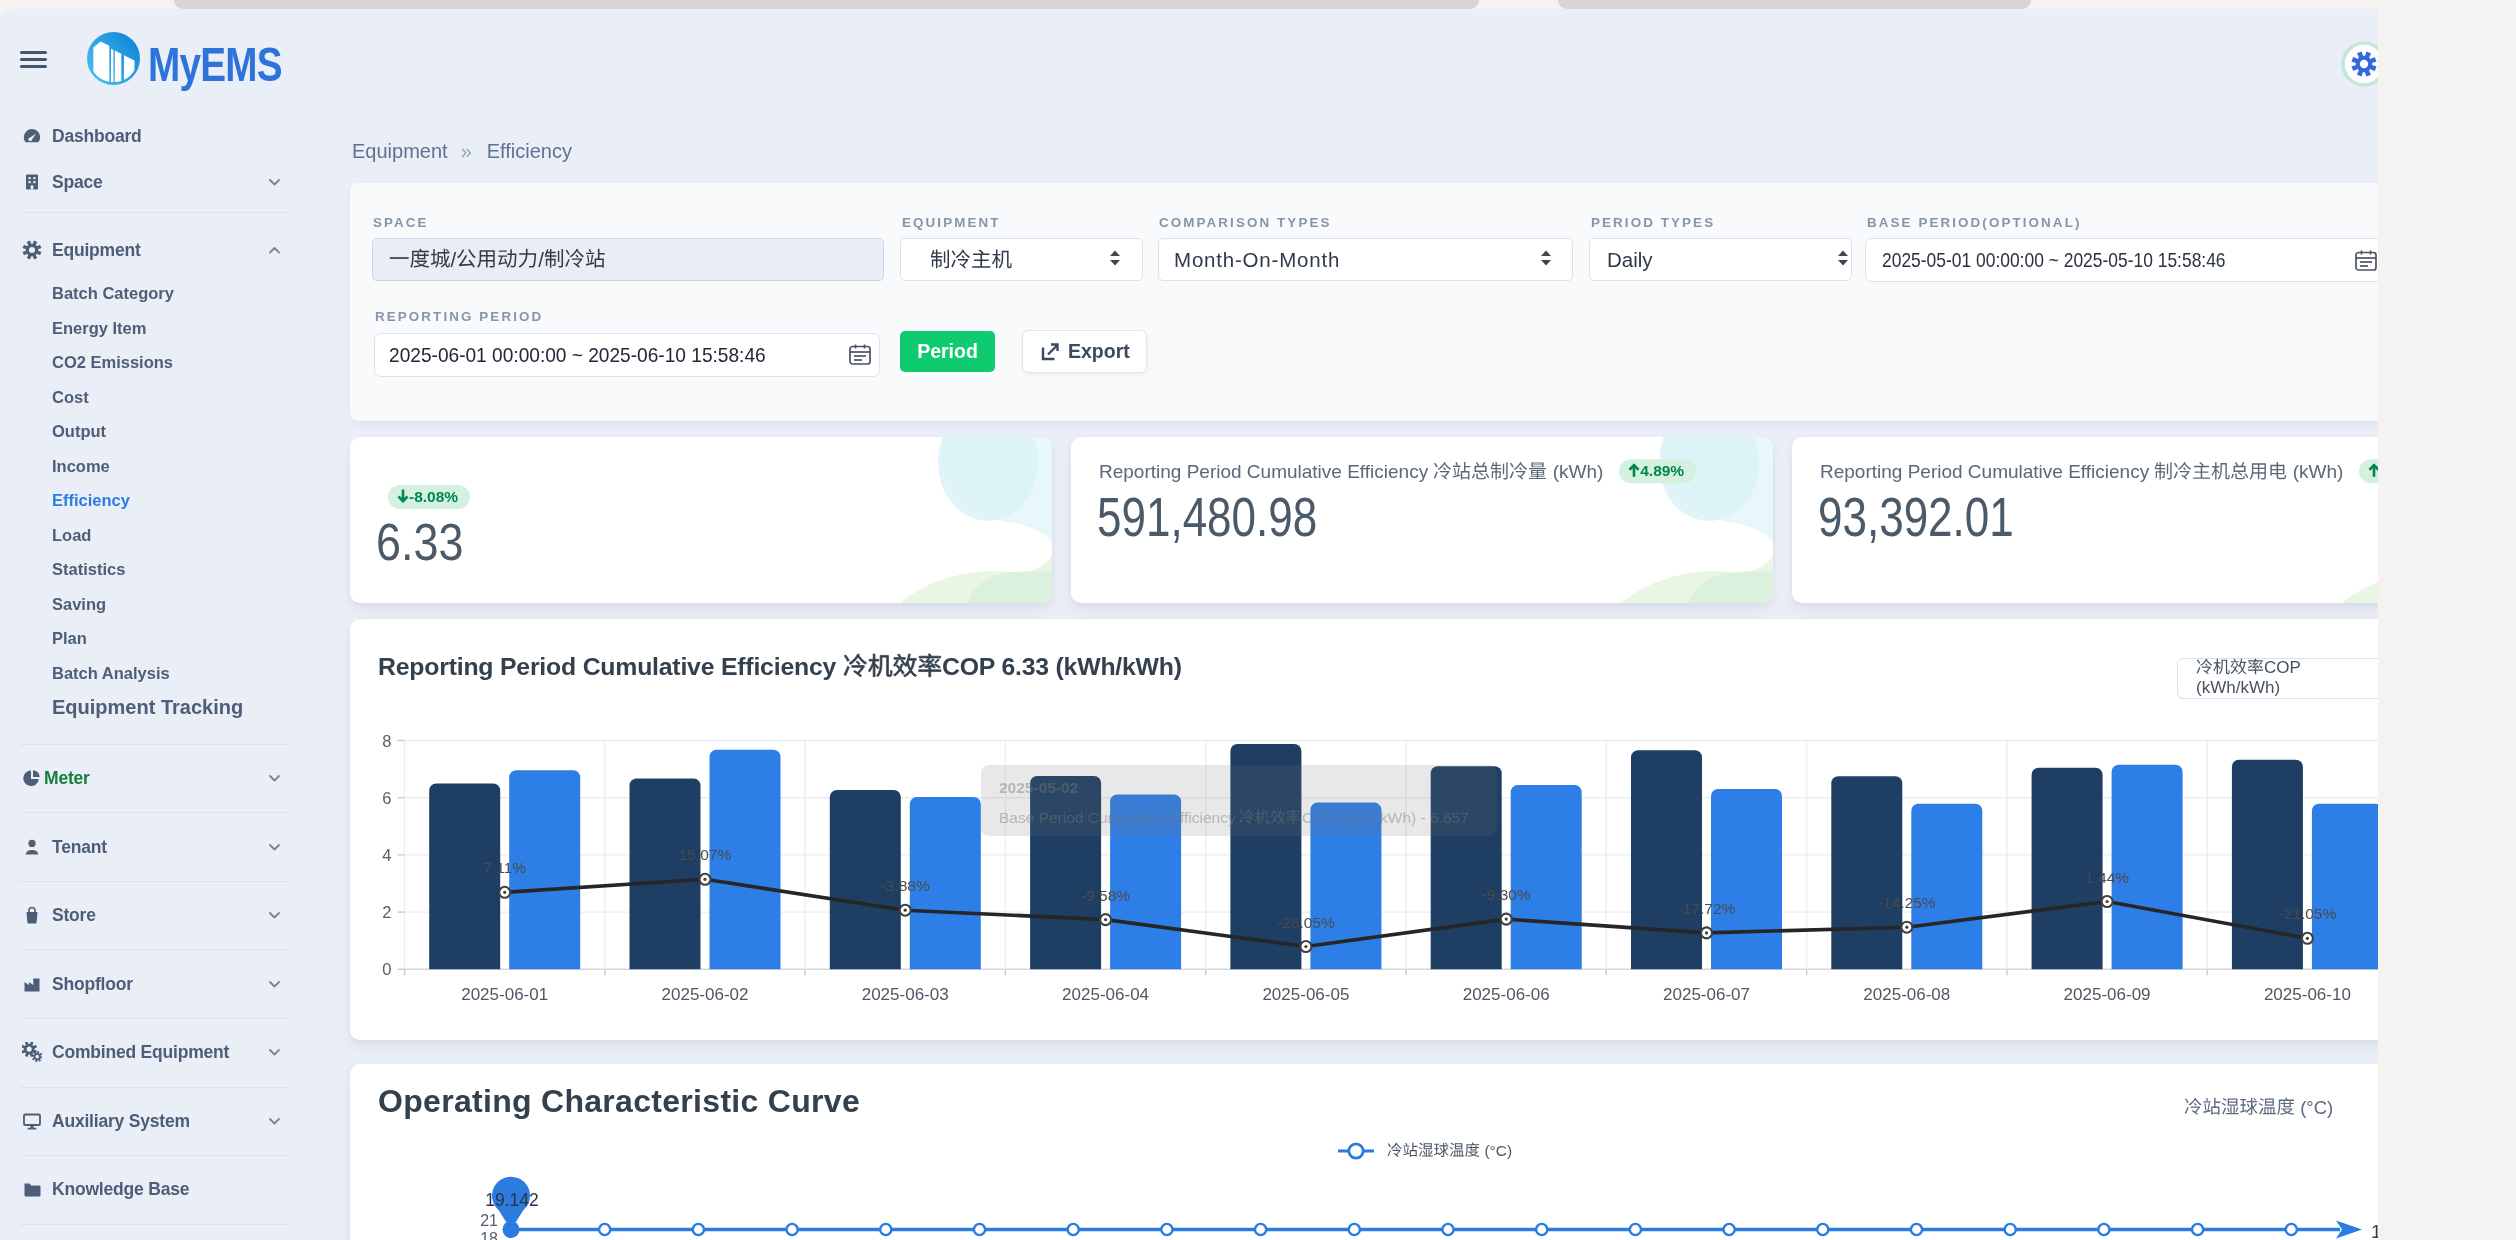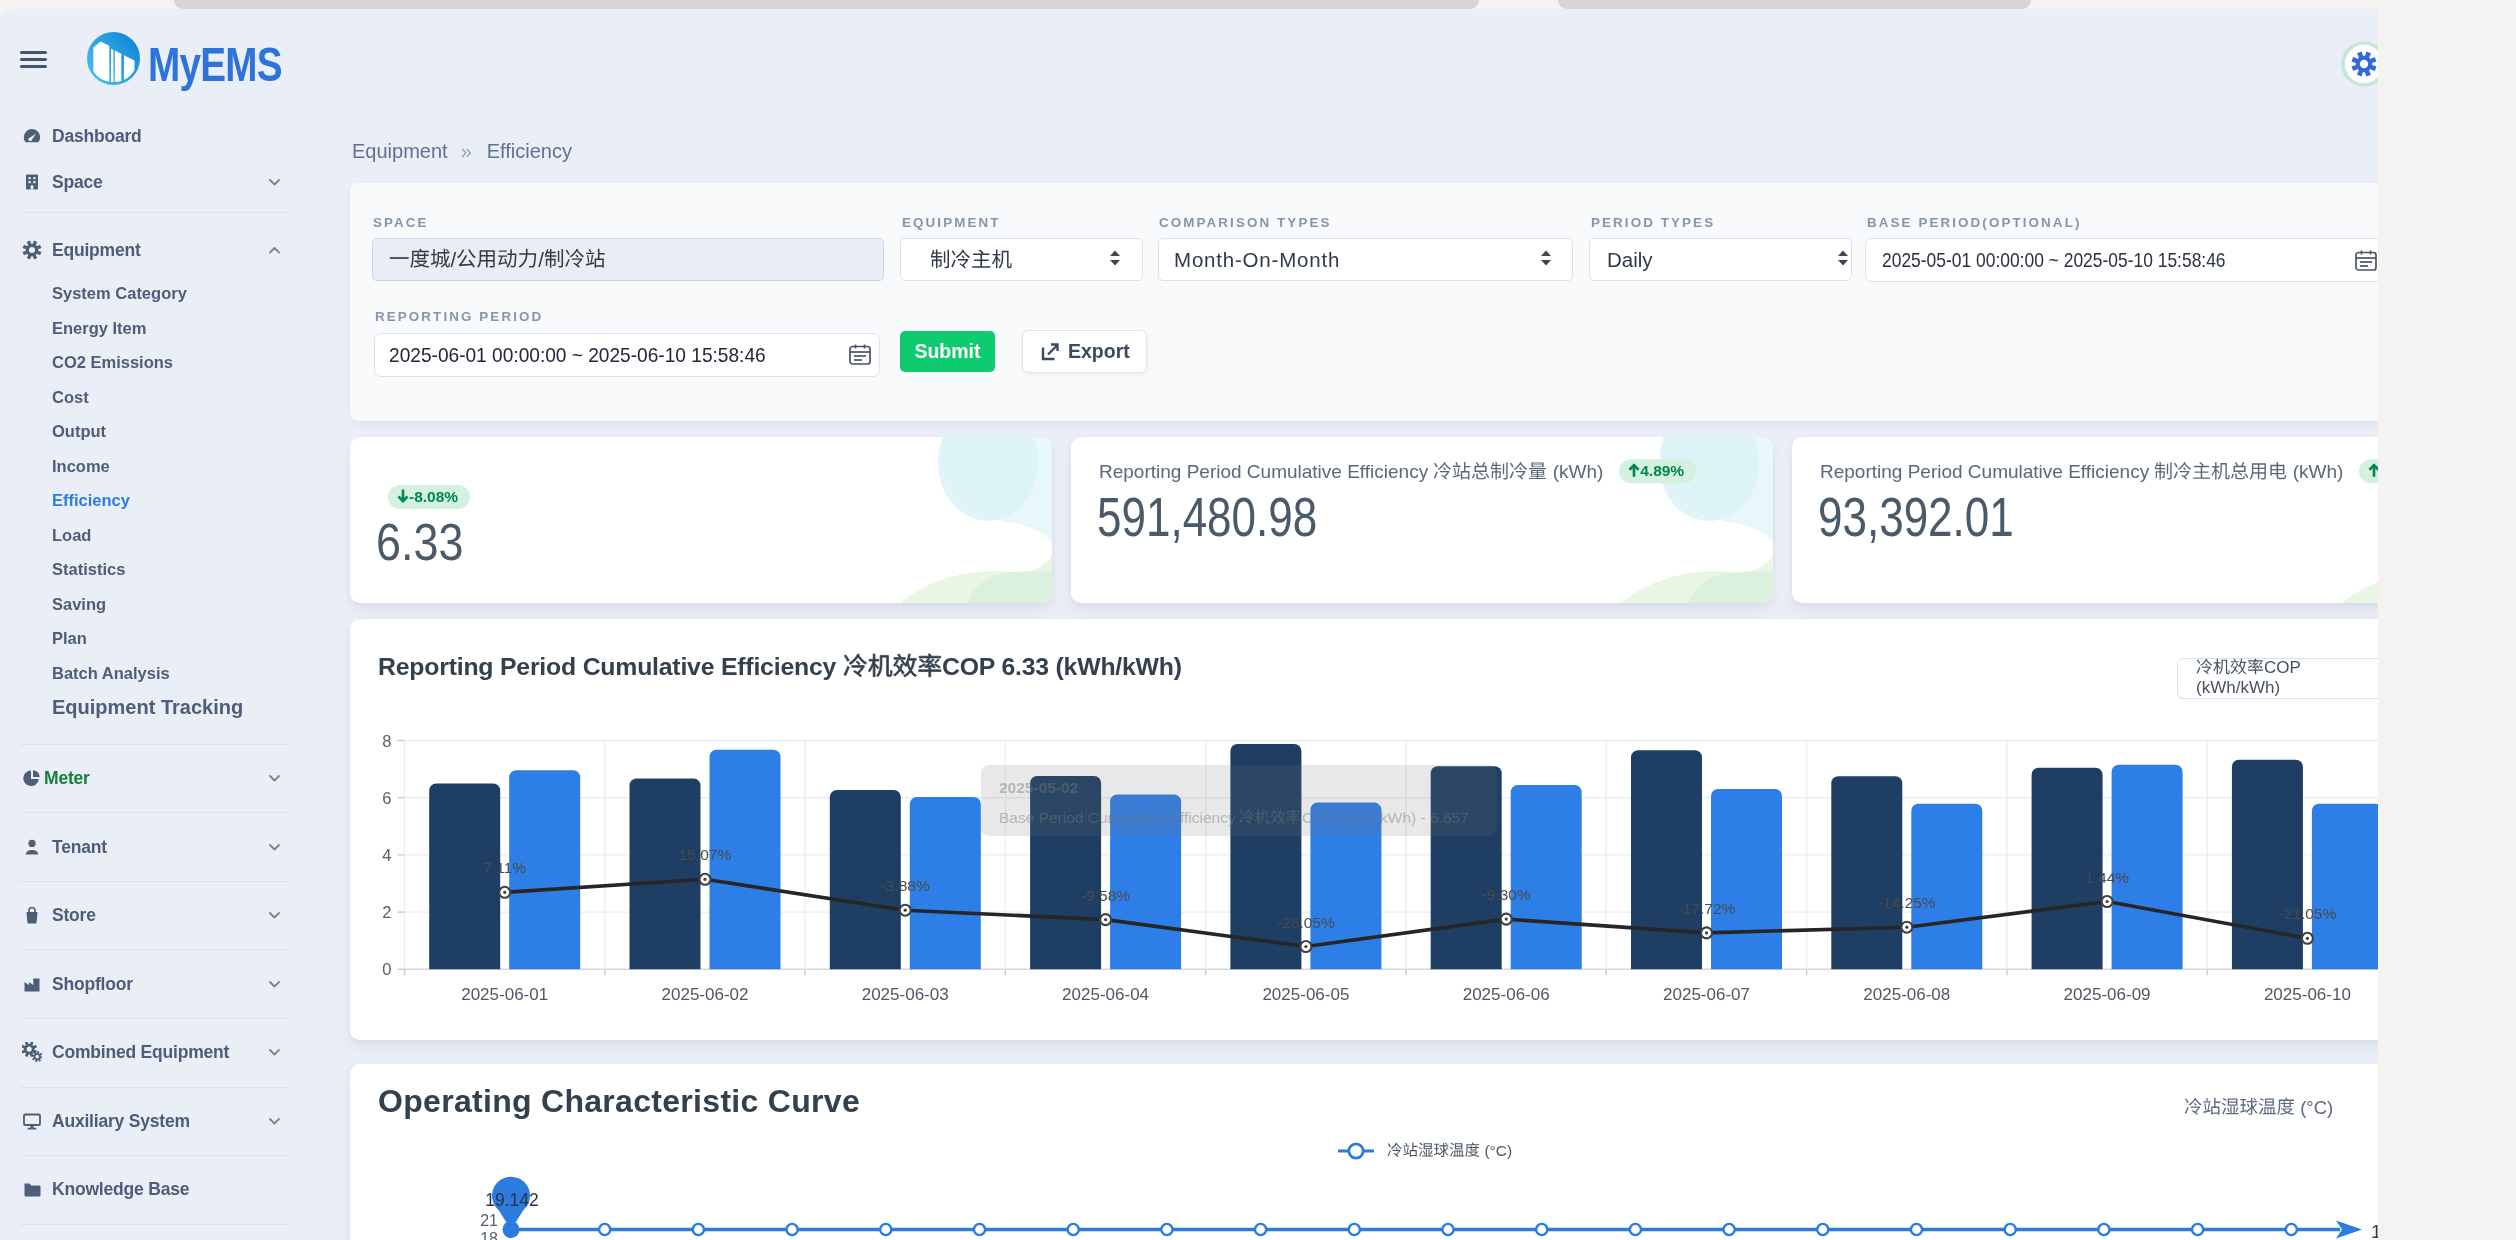--- a/index.html
+++ b/index.html
@@ -102,21 +102,21 @@
       <polyline points="2,3 6.5,7.5 11,3" fill="none" stroke="#76849b" stroke-width="1.8" stroke-linecap="round" stroke-linejoin="round"></polyline>
     </svg>
     <div class="abs" style="left:20px;top:203px;width:268px;height:1px;background:#dce3ed"></div>
     <svg class="abs" style="left:22px;top:231px" width="20" height="20" viewBox="0 0 20 20">
       <path d="M16.20 9.98L16.15 10.80L19.41 11.92L18.04 15.25L14.94 13.75L14.40 14.37L13.78 14.92L15.29 18.01L11.97 19.40L10.84 16.14L10.02 16.20L9.20 16.15L8.08 19.41L4.75 18.04L6.25 14.94L5.63 14.40L5.08 13.78L1.99 15.29L0.60 11.97L3.86 10.84L3.80 10.02L3.85 9.20L0.59 8.08L1.96 4.75L5.06 6.25L5.60 5.63L6.22 5.08L4.71 1.99L8.03 0.60L9.16 3.86L9.98 3.80L10.80 3.85L11.92 0.59L15.25 1.96L13.75 5.06L14.37 5.60L14.92 6.22L18.01 4.71L19.40 8.03L16.14 9.16ZM13.10 10.00L12.86 8.81L12.19 7.81L11.19 7.14L10.00 6.90L8.81 7.14L7.81 7.81L7.14 8.81L6.90 10.00L7.14 11.19L7.81 12.19L8.81 12.86L10.00 13.10L11.19 12.86L12.19 12.19L12.86 11.19L13.10 10.00Z" fill="#4e5d78" fill-rule="evenodd"></path>
     </svg>
     <div class="abs" style="left:52px;top:241px;transform:translateY(-50%);font-size:17.5px;font-weight:bold;color:#4e5d78;letter-spacing:-0.2px">Equipment</div>
     <svg class="abs" style="left:268px;top:236px" width="13" height="11" viewBox="0 0 13 11">
       <polyline points="2,7.5 6.5,3 11,7.5" fill="none" stroke="#76849b" stroke-width="1.8" stroke-linecap="round" stroke-linejoin="round"></polyline>
     </svg>
-    <div class="abs" style="left:52px;top:284.0px;transform:translateY(-50%);font-size:16.5px;font-weight:bold;color:#4e5d78">System Category</div>
+    <div class="abs" style="left:52px;top:284.0px;transform:translateY(-50%);font-size:16.5px;font-weight:bold;color:#4e5d78">Batch Category</div>
     <div class="abs" style="left:52px;top:318.5px;transform:translateY(-50%);font-size:16.5px;font-weight:bold;color:#4e5d78">Energy Item</div>
     <div class="abs" style="left:52px;top:353.0px;transform:translateY(-50%);font-size:16.5px;font-weight:bold;color:#4e5d78">CO2 Emissions</div>
     <div class="abs" style="left:52px;top:387.5px;transform:translateY(-50%);font-size:16.5px;font-weight:bold;color:#4e5d78">Cost</div>
     <div class="abs" style="left:52px;top:422.0px;transform:translateY(-50%);font-size:16.5px;font-weight:bold;color:#4e5d78">Output</div>
     <div class="abs" style="left:52px;top:456.5px;transform:translateY(-50%);font-size:16.5px;font-weight:bold;color:#4e5d78">Income</div>
     <div class="abs" style="left:52px;top:491.0px;transform:translateY(-50%);font-size:16.5px;font-weight:bold;color:#2c7be5">Efficiency</div>
     <div class="abs" style="left:52px;top:525.5px;transform:translateY(-50%);font-size:16.5px;font-weight:bold;color:#4e5d78">Load</div>
     <div class="abs" style="left:52px;top:560.0px;transform:translateY(-50%);font-size:16.5px;font-weight:bold;color:#4e5d78">Statistics</div>
     <div class="abs" style="left:52px;top:594.5px;transform:translateY(-50%);font-size:16.5px;font-weight:bold;color:#4e5d78">Saving</div>
     <div class="abs" style="left:52px;top:629.0px;transform:translateY(-50%);font-size:16.5px;font-weight:bold;color:#4e5d78">Plan</div>
@@ -245,21 +245,21 @@
     <div class="abs" style="left:848px;top:334px"><svg width="24" height="23" viewBox="0 0 24 23">
         <g stroke="#4a5563" stroke-width="1.7" fill="none">
 <rect x="2" y="3.5" width="20" height="17.5" rx="2.5"></rect>
           <line x1="2" y1="9" x2="22" y2="9"></line>
 <line x1="7.5" y1="1.5" x2="7.5" y2="5.5"></line>
           <line x1="16.5" y1="1.5" x2="16.5" y2="5.5"></line>
 <line x1="6" y1="13" x2="18" y2="13"></line>
           <line x1="6" y1="17" x2="14" y2="17"></line>
         </g>
       </svg></div>
-    <div class="abs" style="left:900px;top:322px;width:95px;height:41px;background:#0fcb70;border-radius:5px;color:#fff;font-size:19.5px;font-weight:bold;text-align:center;line-height:41px">Submit</div>
+    <div class="abs" style="left:900px;top:322px;width:95px;height:41px;background:#0fcb70;border-radius:5px;color:#fff;font-size:19.5px;font-weight:bold;text-align:center;line-height:41px">Period</div>
     <div class="abs" style="left:1022px;top:321px;width:125px;height:43px;background:#fff;border:1px solid #e2e5ec;border-radius:6px;box-shadow:0 2px 4px rgba(0,0,0,.05)"></div>
     <div class="abs" style="left:1040px;top:332px"><svg width="21" height="21" viewBox="0 0 21 21">
         <path d="M3 6.5 V18 H14.5 M8 13.5 L17 4.5 M11 3.5 h6.5 V10" stroke="#3c4a5d" stroke-width="2.4" fill="none"></path>
       </svg></div>
     <div class="abs" style="left:1068px;top:342px;transform:translateY(-50%);font-size:19.5px;font-weight:bold;color:#3c4a5d">Export</div>
     <div class="card" style="left:350px;top:428px;width:702px;height:166px;overflow:hidden">
       <svg class="abs" style="right:0;top:0" width="230" height="166" viewBox="0 0 230 166">
 <path d="M120 0 C 114 44 140 78 190 86 C 216 90 227 100 230 106 L 230 0 Z" fill="#e7f7fa"></path>
 <ellipse cx="166" cy="26" rx="50" ry="58" fill="#d9f2f7" opacity="0.8"></ellipse>
 <path d="M 78 166 C 108 141 150 131 186 135 C 212 138 226 127 230 117 L 230 166 Z" fill="#e9f6e4"></path>

